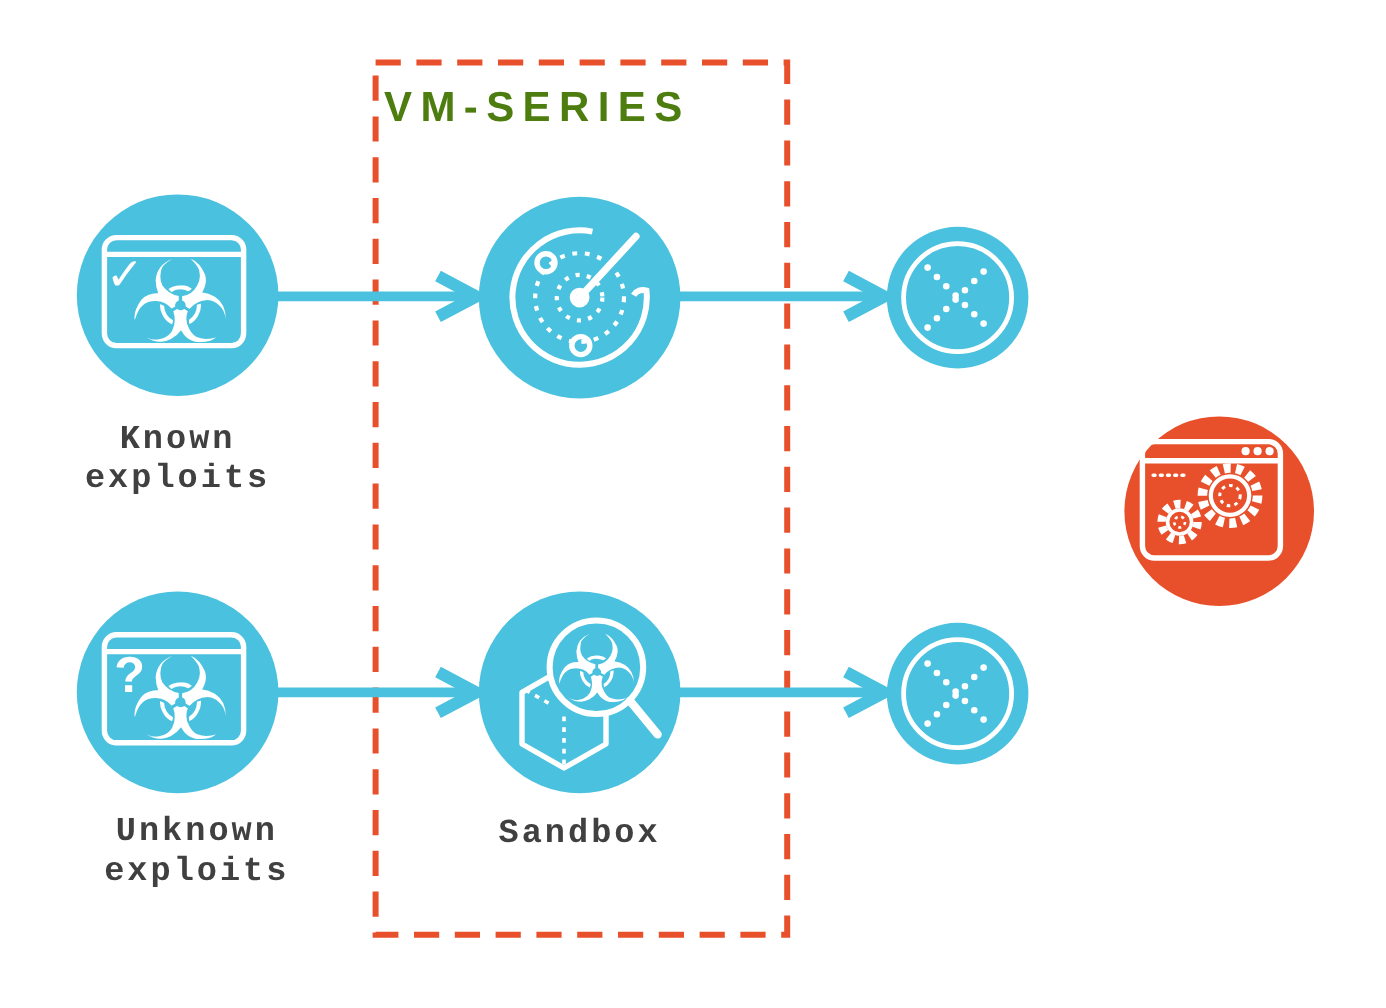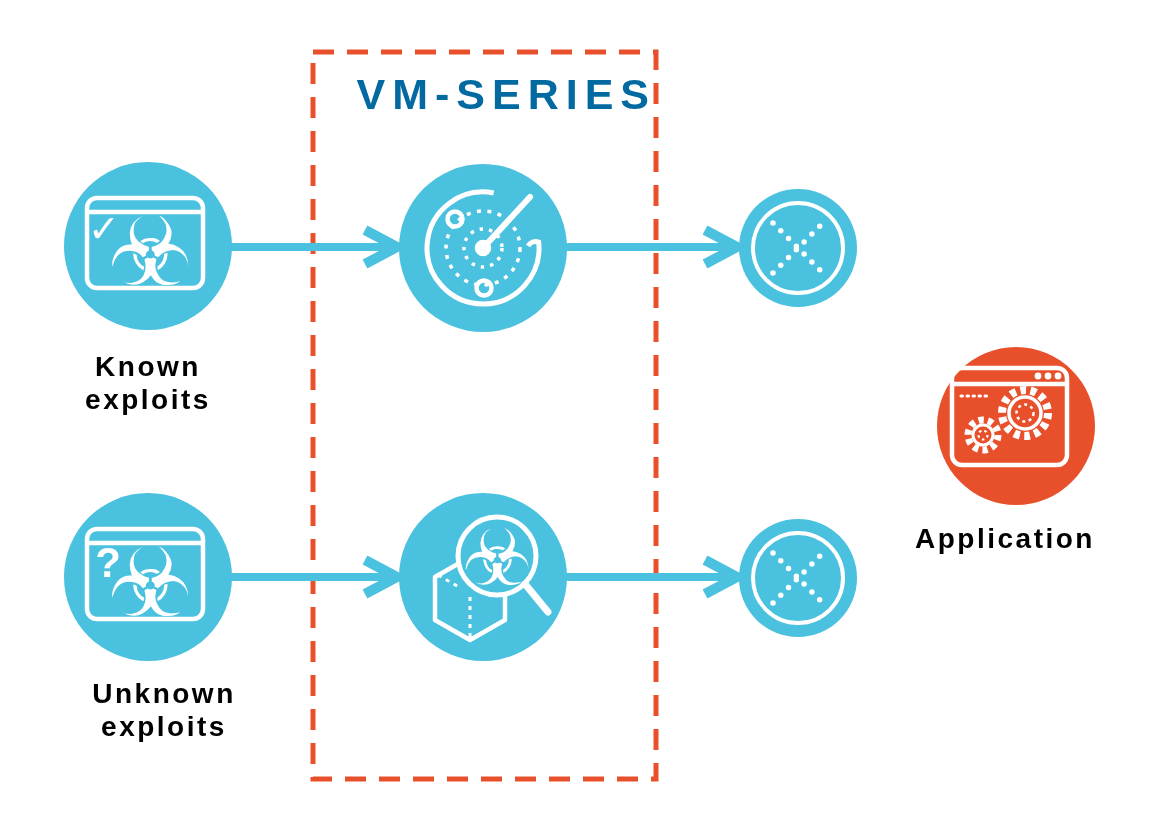--- a/index.html
+++ b/index.html
@@ -4,26 +4,26 @@
 <style>
   * { margin:0; padding:0; box-sizing:border-box; }
   html,body { background:#ffffff; }
   .stage {
     position:relative; width:1155px; height:840px; background:#ffffff;
     font-family:"Liberation Sans", sans-serif; overflow:hidden;
   }
   .stage svg { position:absolute; left:0; top:0; }
   .vm-title {
     position:absolute; left:313px; top:70px; width:343px;
-    text-align:right; font-weight:bold; font-size:43px;
-    letter-spacing:7px; padding-left:7px; color:#0369a1;
+    text-align:left; font-weight:bold; font-size:35px;
+    letter-spacing:7px; padding-left:7px; color:#4d7c0f;
   }
   .lbl {
     position:absolute; font-weight:bold; font-size:28px; line-height:33px;
-    letter-spacing:2.5px; color:#000000; text-align:center; white-space:pre-line;
+    letter-spacing:2.5px; color:#404040; text-align:center; white-space:pre-line;font-family:Liberation Mono, monospace;
   }
   .lbl-known    { left:28px;  top:350px; width:240px; }
   .lbl-ips      { left:363px; top:352px; width:240px; }
   .lbl-unknown  { left:44px;  top:677px; width:240px; }
   .lbl-sandbox  { left:363px; top:679px; width:240px; }
   .lbl-app      { left:885px; top:522px; width:240px; }
 </style>
 </head>
 <body>
 
@@ -140,15 +140,15 @@
         <circle r="4.5" stroke-width="2.2" stroke-dasharray="2.5 3"></circle>
       </g>
     </g>
   </svg>
 
   <div class="vm-title">VM-SERIES</div>
   <div class="lbl lbl-known">Known
 exploits</div>
   <div class="lbl lbl-unknown">Unknown
 exploits</div>
-  <div class="lbl lbl-app">Application</div>
+  <div class="lbl lbl-sandbox">Sandbox</div>
 
 </div>
 
 </body></html>

